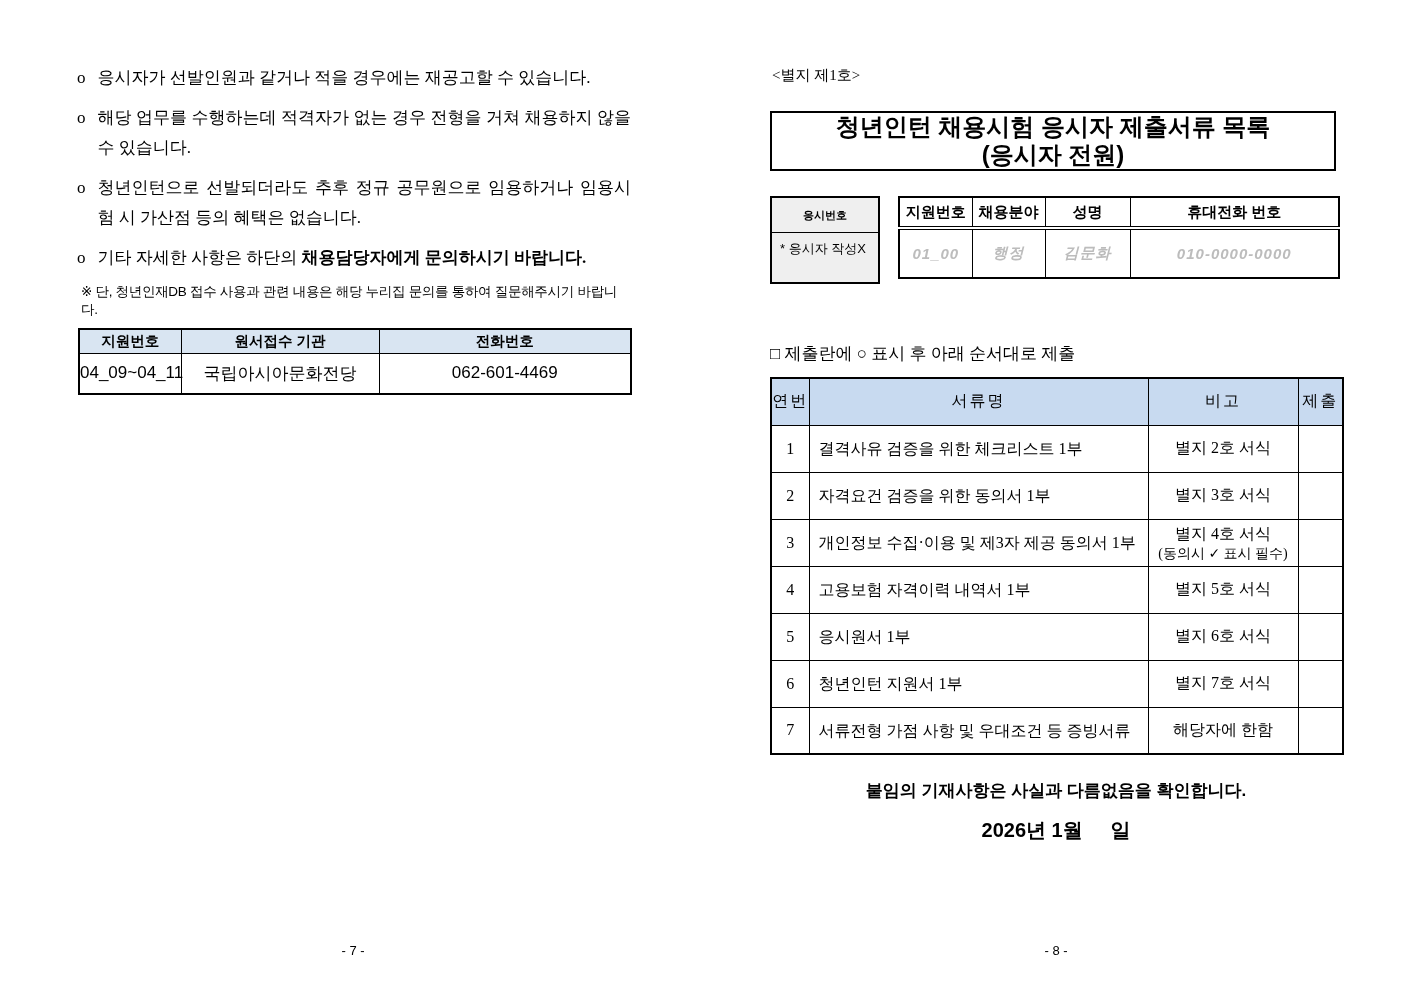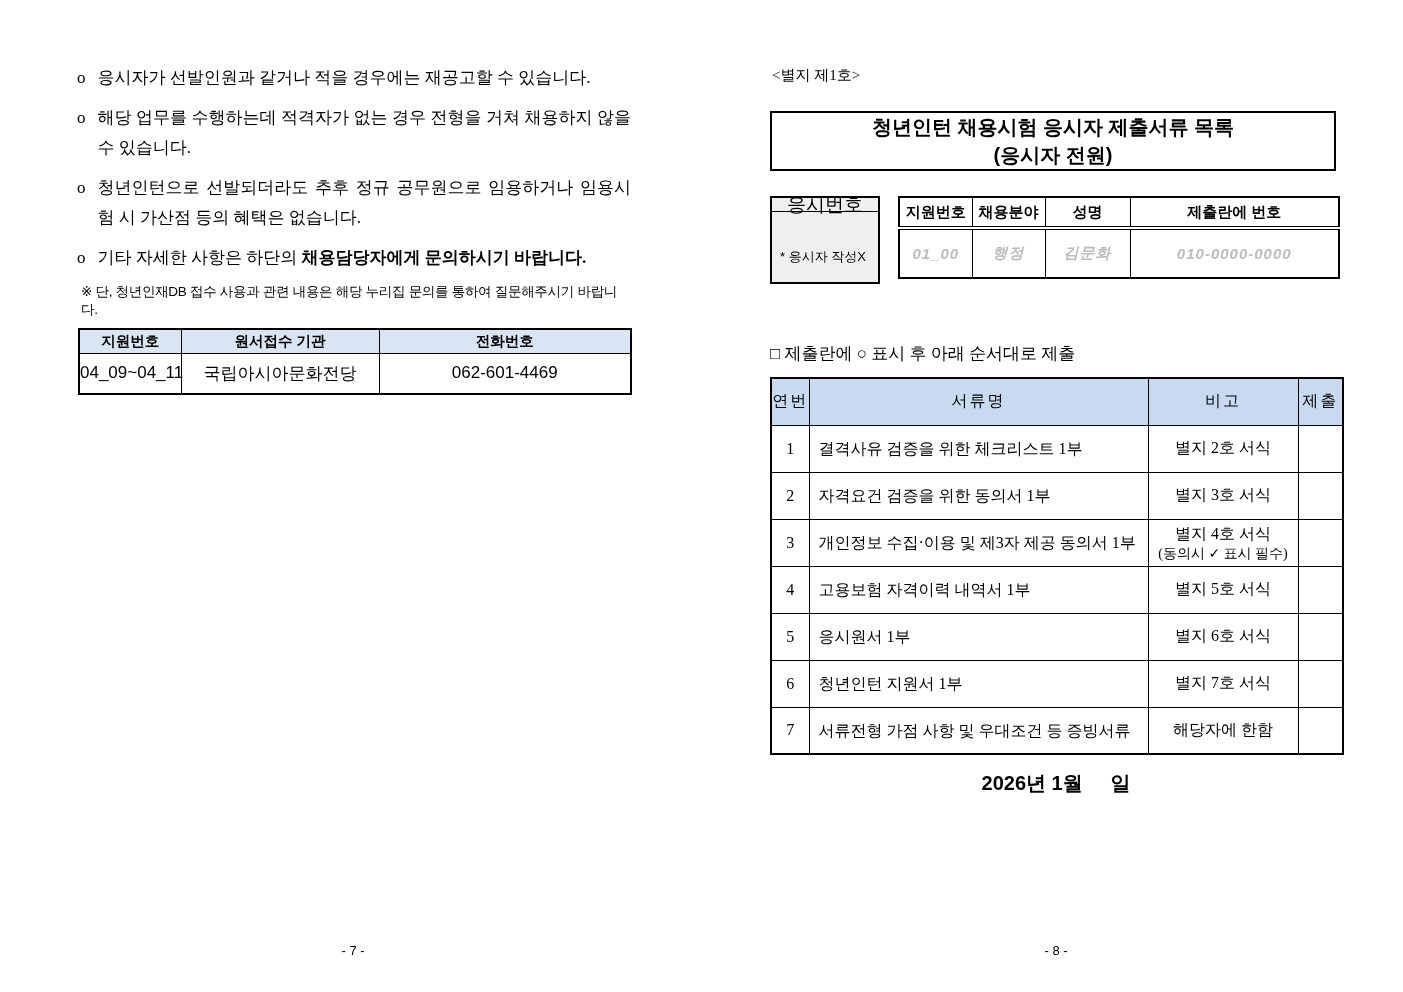--- a/index.html
+++ b/index.html
@@ -40,34 +40,34 @@
   .pageno-left { left:75px; }
   .pageno-right { left:770px; width:572px; }
 
   
   .page-right { position:absolute; left:770px; top:60px; width:572px; }
   .annex-label { font-size:15px; margin:6px 0 0 2px; }
   .title-box {
     border:2px solid #000; width:566px; height:60px; margin-top:26px;
     display:flex; flex-direction:column; justify-content:center; align-items:center;
     font-family:"Liberation Sans","DejaVu Sans",sans-serif;
-    font-weight:bold; font-size:20px; line-height:28px; text-align:center;
+    font-weight:bold; font-size:24px; line-height:28px; text-align:center;
   }
   .id-row { display:flex; gap:18px; margin-top:25px; }
   .exam-box {
     width:110px; height:88px; border:2.5px solid #000; background:#efefef;
     font-family:"Liberation Sans","DejaVu Sans",sans-serif;
     display:flex; flex-direction:column;
   }
   .exam-box .exam-head {
-    height:14px; border-bottom:1.5px solid #000; font-weight:normal; font-size:19px;
+    height:35px; border-bottom:1.5px solid #000; font-weight:bold; font-size:11px;
     display:flex; align-items:center; justify-content:center;
   }
   .exam-box .exam-note {
-    flex:1; display:flex; align-items:flex-end; padding:0 0 16px 8px; font-size:13px;
+    flex:1; display:flex; align-items:flex-end; padding:0 0 24px 8px; font-size:13px;
   }
   .applicant-table {
     border-collapse:collapse; table-layout:fixed; width:440px; height:83px;
     border:2px solid #000;
     font-family:"Liberation Sans","DejaVu Sans",sans-serif;
   }
   .applicant-table th, .applicant-table td { border:1px solid #000; text-align:center; }
   .applicant-table th { font-size:15px; font-weight:bold; height:30px; background:#fff; border-bottom:4px double #000; }
   .applicant-table td {
     height:48px; font-size:15px; font-style:italic; font-weight:bold;
@@ -167,21 +167,21 @@
           <col style="width:73px">
           <col style="width:73px">
           <col style="width:85px">
           <col style="width:209px">
         </colgroup>
       <tbody>
           <tr>
         <th>지원번호</th>
         <th>채용분야</th>
         <th>성명</th>
-        <th>제출란에 번호</th>
+        <th>휴대전화 번호</th>
       </tr>
       <tr>
         <td>01_00</td>
         <td>행정</td>
         <td>김문화</td>
         <td>010-0000-0000</td>
       </tr>
     </tbody>
       </table>
   </div>
@@ -240,17 +240,18 @@
     </tr>
     <tr>
       <td>7</td>
       <td class="doc-name">서류전형 가점 사항 및 우대조건 등 증빙서류</td>
       <td>해당자에 한함</td>
       <td></td>
     </tr>
   </tbody>
     </table>
 
+  <div class="confirm-line">붙임의 기재사항은 사실과 다름없음을 확인합니다.</div>
   <div class="date-line">2026년 1월     일</div>
 
 </div>
 
 <div class="pageno pageno-right">- 8 -</div>
 
 </body></html>

